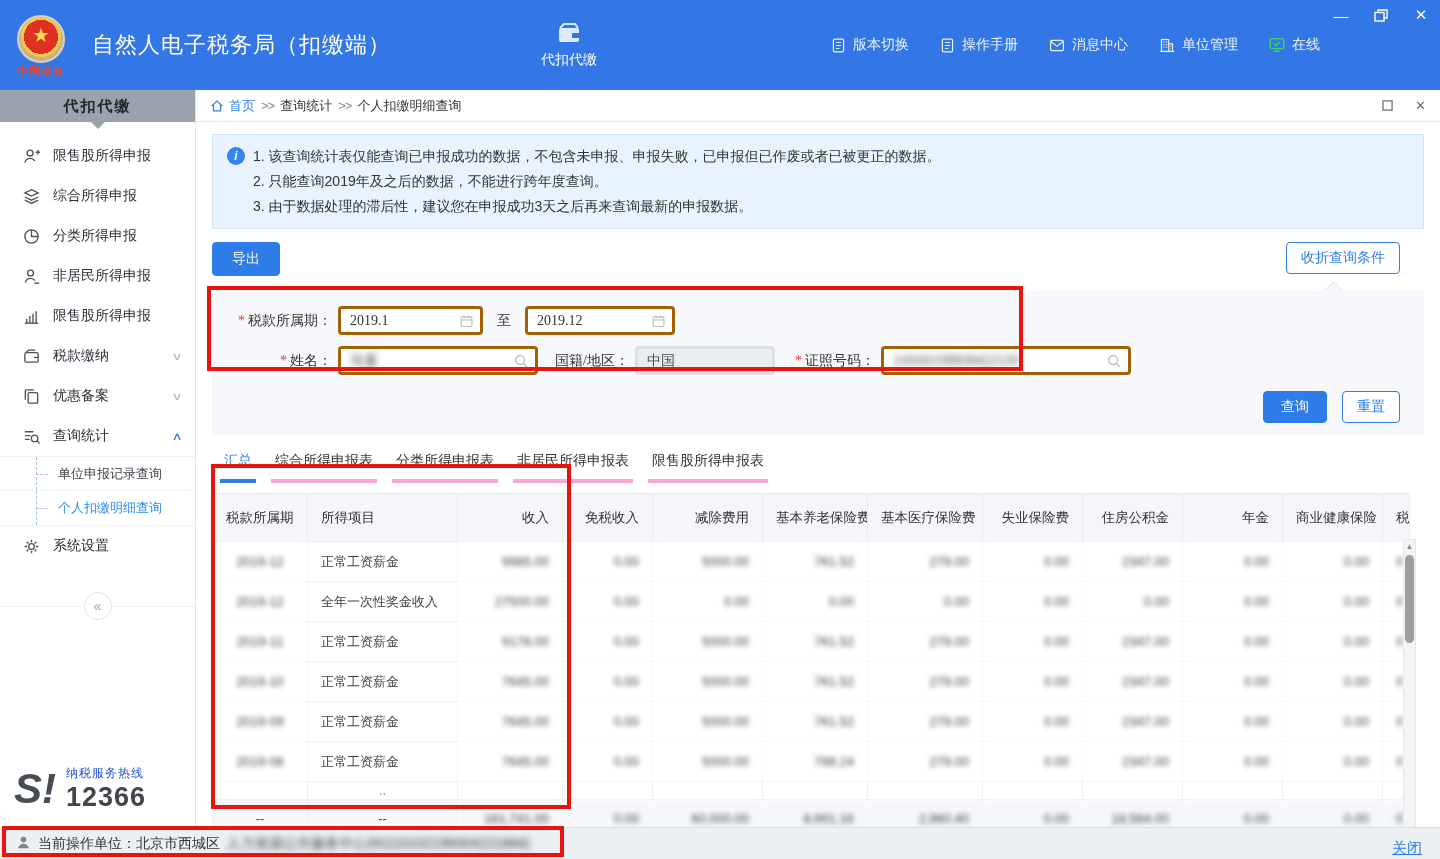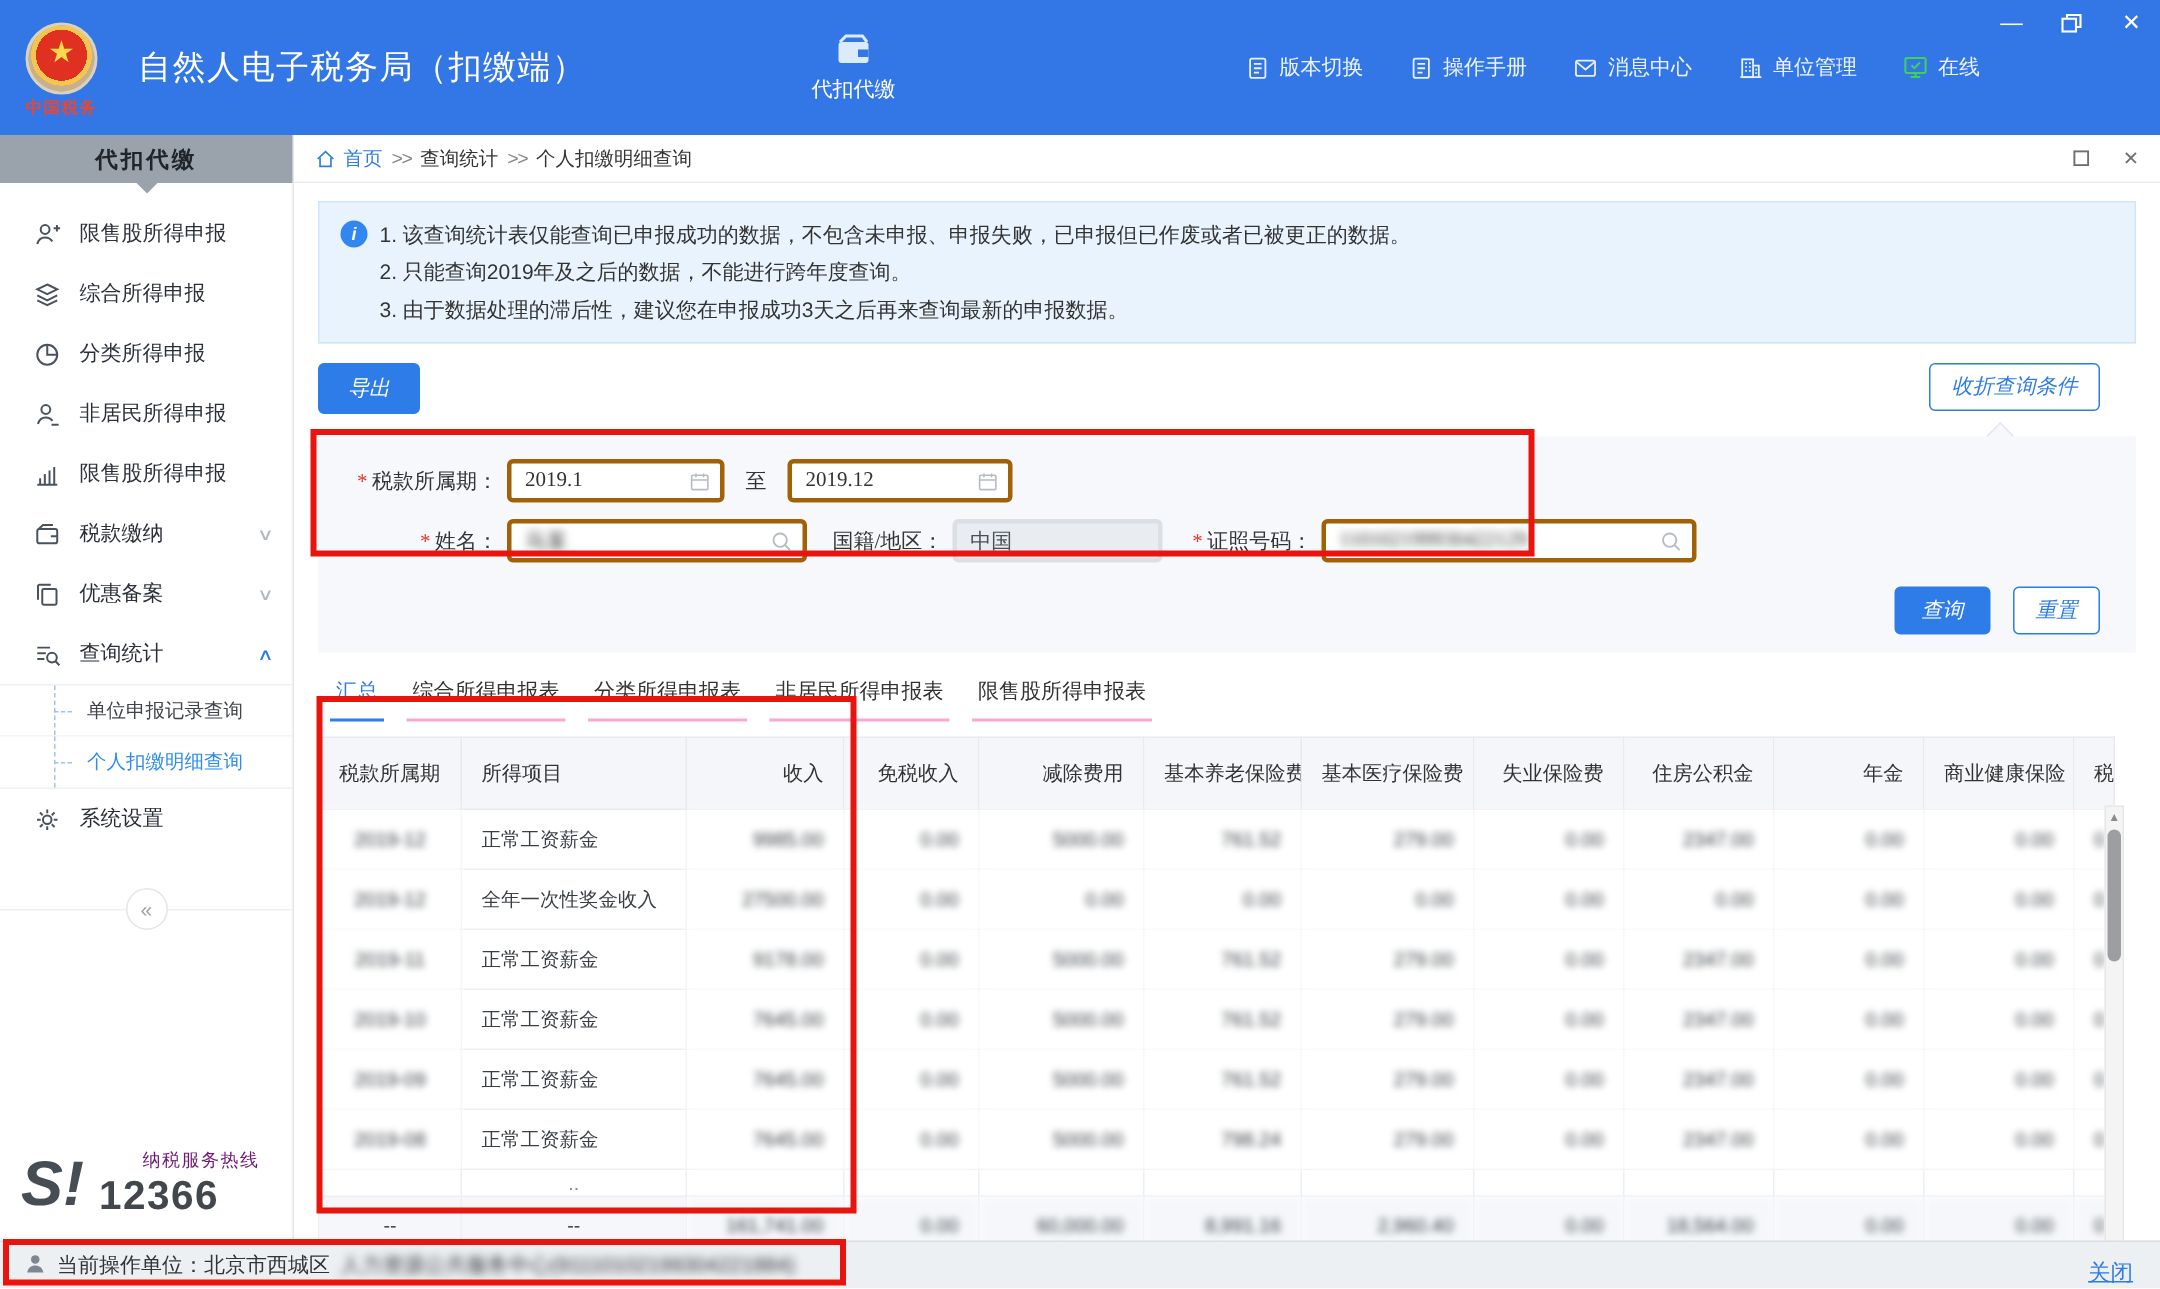--- a/index.html
+++ b/index.html
@@ -32,56 +32,56 @@
   .submenu-item { height:34px; display:flex; align-items:center; padding-left:58px; font-size:13px; color:#40454c; cursor:pointer; position:relative; border-bottom:1px solid #f2f4f6; }
   .submenu-item:last-child { border-bottom:none; }
   .submenu-item:before { content:""; position:absolute; left:36px; top:0; bottom:0; border-left:1px dashed #9fc3ee; }
   .submenu-item:after { content:""; position:absolute; left:36px; top:50%; width:12px; border-top:1px dashed #9fc3ee; }
   .submenu-item.active { color:#2e8cf0; }
   .collapse-row { position:relative; margin-top:26px; height:28px; }
   .collapse-row .line { position:absolute; top:14px; left:0; right:0; border-top:1px solid #eceff2; }
   .collapse-btn { position:absolute; left:50%; top:0; transform:translateX(-50%); width:28px; height:28px; border-radius:50%; border:1px solid #e2e6ea; background:#fff; color:#9aa2ab; font-size:14px; display:flex; align-items:center; justify-content:center; cursor:pointer; }
   .hotline { position:absolute; left:14px; bottom:14px; display:flex; align-items:center; gap:10px; }
   .hotline-logo { font-size:42px; font-weight:bold; font-style:italic; color:#474d55; line-height:0.9; }
-  .hotline-txt .hl-label { font-size:12px; color:#701a75; letter-spacing:1px;margin-left:29px; }
+  .hotline-txt .hl-label { font-size:12px; color:#1d4ed8; letter-spacing:1px; }
   .hotline-txt .hl-number { font-size:27px; font-weight:bold; color:#42474e; letter-spacing:1px; }
 
   
   .crumb-bar { position:absolute; top:90px; left:196px; right:0; height:32px; background:#fff; border-bottom:1px solid #e9ecef; display:flex; align-items:center; padding:0 14px; font-size:13px; color:#333; }
   .crumb-home { color:#2e7ce8; display:flex; align-items:center; gap:5px; cursor:pointer; }
   .crumb-sep { color:#888; margin:0 6px; letter-spacing:-1px; }
   .crumb-item { color:#333; }
   .tab-ctrls { margin-left:auto; display:flex; gap:22px; align-items:center; color:#6b7076; }
   .tab-ctrl { cursor:pointer; font-size:13px; display:flex; align-items:center; }
 
   
   .main { position:absolute; top:122px; left:196px; right:0; bottom:32px; background:#fff; padding:12px 16px 0; overflow:hidden; }
   .notice { background:#e8f3fd; border:1px solid #d0e5fb; padding:9px 14px; display:flex; gap:8px; }
   .notice-icon { width:18px; height:18px; border-radius:50%; background:#3385f0; color:#fff; font-size:12px; font-weight:bold; display:flex; align-items:center; justify-content:center; flex:none; margin-top:3px; font-style:italic; }
   .notice-lines div { font-size:14px; color:#333; line-height:25px; }
   .toolbar { margin-top:13px; display:flex; align-items:flex-start; }
-  .btn { border-radius:4px; font-size:14px; cursor:pointer; display:inline-flex; align-items:center; justify-content:center;font-style:italic; }
+  .btn { border-radius:4px; font-size:14px; cursor:pointer; display:inline-flex; align-items:center; justify-content:center; }
   .btn-primary { background:#2e7ce8; color:#fff; padding:7px 19px; border:1px solid #2e7ce8; }
   .btn-outline { background:#fff; color:#2e7ce8; border:1px solid #2e7ce8; padding:6px 14px; }
   .btn-collapse-query { margin-left:auto; margin-right:24px; }
   .filter-panel { margin-top:15px; background:#f6f8fb; padding:15px 0 10px; position:relative; }
   .panel-caret { position:absolute; top:-7px; right:84px; width:13px; height:13px; background:#f6f8fb; border-left:1px solid #e2e7ee; border-top:1px solid #e2e7ee; transform:rotate(45deg); }
   .f-row { display:flex; align-items:center; margin-bottom:11px;font-family:Liberation Serif, serif; }
   .f-label { font-size:14px; color:#333; text-align:right; white-space:nowrap; }
   .req:before { content:"*"; color:#e8342a; margin-right:3px; }
   .f-input { position:relative; background:#fff; border:3px solid #a16207; border-radius:4px; height:29px; display:flex; align-items:center; padding:0 28px 0 9px; font-size:14px; color:#333; }
   .f-input.disabled { background:#e9ecf0; border-color:#dcdfe3; color:#4a4f55; }
   .f-input .in-icon { position:absolute; right:6px; top:50%; transform:translateY(-50%); display:flex; }
   .filter-actions { display:flex; justify-content:flex-end; gap:15px; margin:16px 24px 2px 0; }
   .blur2 { filter:blur(2.5px); }
   .blur3 { filter:blur(3px); }
 
   
   .tabs { margin-top:17px; display:flex; gap:15px; padding-left:8px; }
-  .tab { font-size:14px; color:#333; padding:0 4px 9px; border-bottom:2px solid #f9a8d4; cursor:pointer; }
+  .tab { font-size:14px; color:#333; padding:0 4px 9px; border-bottom:4px solid #f9a8d4; cursor:pointer; }
   .tab.active { color:#2e7ce8; border-bottom-color:#2e7ce8; }
 
   
   .table-zone { margin-top:10px; position:relative; width:1204px; }
   table.grid { border-collapse:collapse; table-layout:fixed; width:1188px; border:1px solid #e4e7eb; }
   .grid th { height:48px; background:#f4f6f9; font-weight:normal; font-size:13.5px; color:#333; border:1px solid #e7eaee; padding:0 13px; white-space:nowrap; overflow:hidden; }
   .grid td { height:40px; font-size:13px; color:#3a3f45; border:1px solid #edeff2; padding:0 13px; white-space:nowrap; overflow:hidden; background:#fff; }
   .al { text-align:left; } .ar { text-align:right; } .ac { text-align:center; }
   tr.partial td { height:18px; color:#888; border-bottom:none; }
   tr.summary td { background:#f5f7fa; height:38px; }

